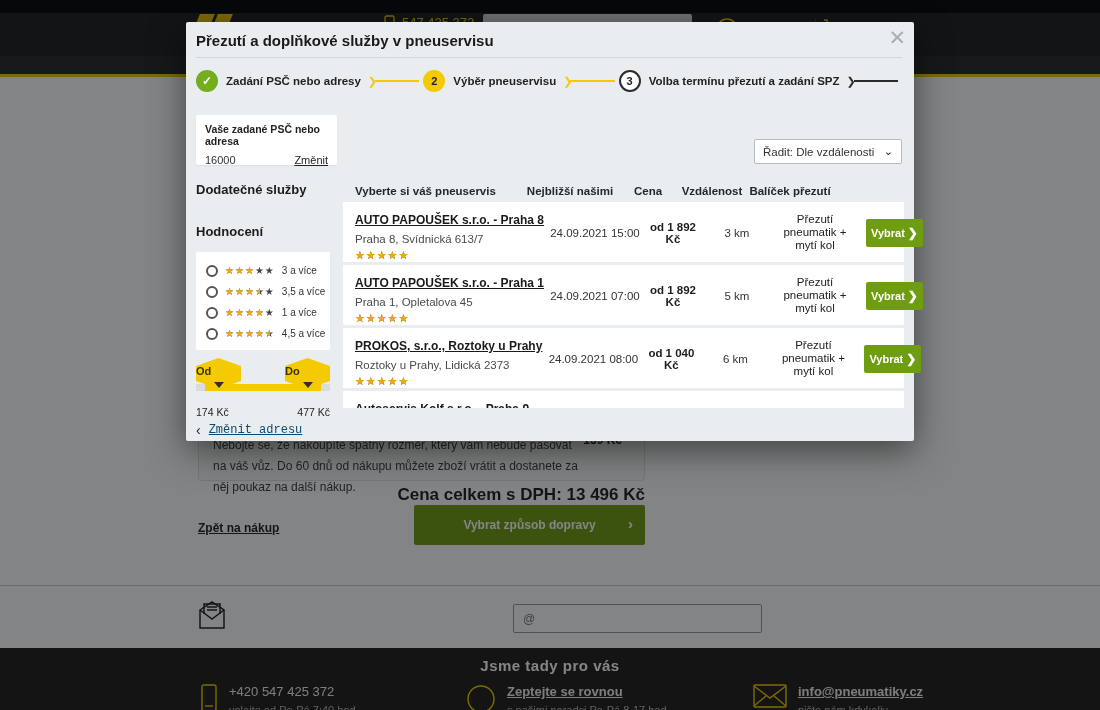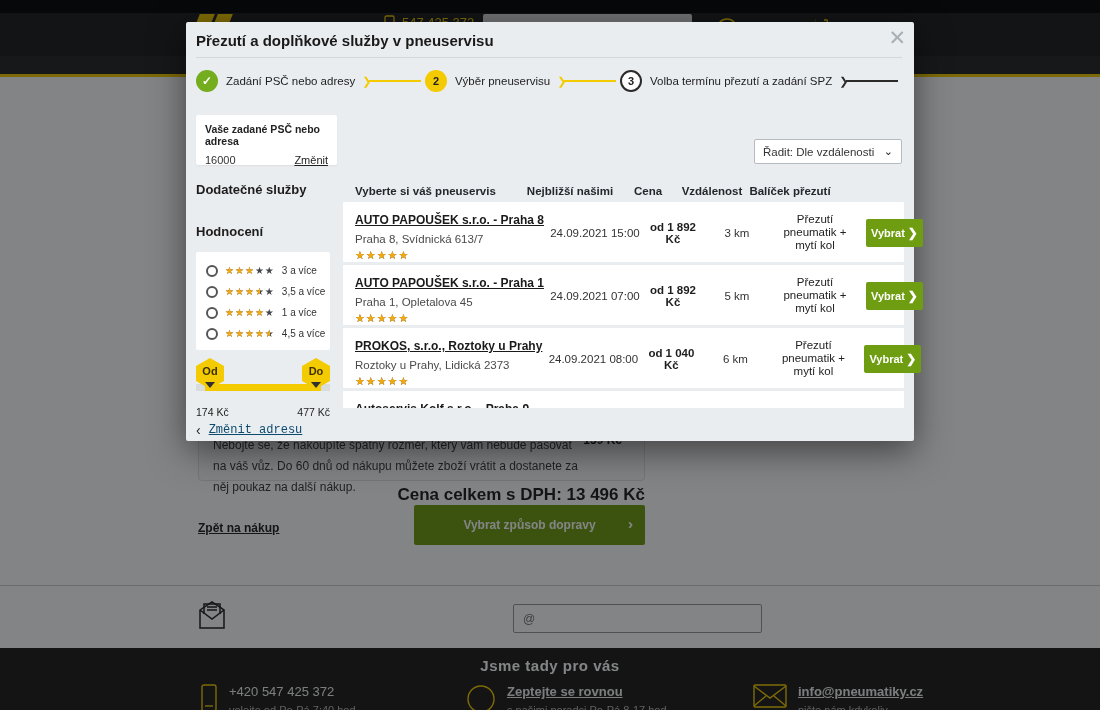--- a/index.html
+++ b/index.html
@@ -58,21 +58,21 @@
   .m-title{position:absolute;left:10px;top:10px;font-size:15px;font-weight:bold;color:#1a1a1a;}
   .m-close{position:absolute;right:8px;top:5px;font-size:21px;color:#a8afb5;cursor:pointer;line-height:1;font-weight:300;}
   .m-divider{position:absolute;left:10px;right:12px;top:35px;height:1px;background:#d2d7db;}
 
   .m-stepper{position:absolute;left:10px;right:12px;top:46px;height:26px;display:flex;align-items:center;}
   .step{display:flex;align-items:center;gap:8px;}
   .s-circle{width:22px;height:22px;border-radius:50%;display:flex;align-items:center;justify-content:center;font-size:11px;font-weight:bold;color:#222;flex:0 0 auto;}
   .s-done{background:var(--check);color:#fff;font-size:12px;}
   .s-active{background:var(--yellow);}
   .s-todo{background:#fff;border:2px solid #2b2b2b;}
-  .s-label{font-size:11.5px;font-weight:normal;color:#222;white-space:nowrap;}
+  .s-label{font-size:11.5px;font-weight:bold;color:#222;white-space:nowrap;}
   .conn{flex:1;display:flex;align-items:center;margin:0 4px 0 7px;}
   .conn .chev{font-size:11px;margin-right:-2px;}
   .conn .ln{flex:1;height:2px;}
   .conn-y{color:var(--yellow);} .conn-y .ln{background:var(--yellow);}
   .conn-d{color:#2b2b2b;} .conn-d .ln{background:#2b2b2b;}
 
   .addr-box{position:absolute;left:10px;top:93px;width:141px;height:50px;background:#fff;border-radius:2px;padding:8px 9px;box-shadow:0 1px 2px rgba(0,0,0,.06);}
   .addr-title{font-size:10.5px;font-weight:bold;color:#222;}
   .addr-row{display:flex;justify-content:space-between;margin-top:7px;font-size:11px;color:#333;}
   .addr-row .chg{text-decoration:underline;cursor:pointer;color:#222;}
@@ -91,21 +91,21 @@
   .rdo{width:12px;height:12px;border:2px solid #555;border-radius:50%;background:#fff;flex:0 0 auto;cursor:pointer;}
   .rate-lbl{font-size:10px;color:#333;white-space:nowrap;}
   .stars{position:relative;display:inline-block;font-size:10px;letter-spacing:1px;line-height:1;}
   .stars .st-base{color:var(--darkstar);}
   .stars .st-fill{position:absolute;left:0;top:0;overflow:hidden;white-space:nowrap;color:var(--star);}
   .row-stars{font-size:11px;}
 
   .slider{position:absolute;left:10px;top:336px;width:134px;height:46px;}
   .sl-track{position:absolute;left:0;right:0;top:26px;height:7px;background:#d9dcdf;}
   .sl-range{position:absolute;left:9px;right:9px;top:26px;height:7px;background:var(--yellow);}
-  .sl-handle{position:absolute;top:0;width:28px;height:31px;background:var(--yellow);clip-path:polygon(50% 0,100% 26%,100% 74%,50% 100%,0 74%,0 26%);text-align:center;font-size:11px;font-weight:bold;color:#3c3000;padding-top:7px;cursor:grab;}
+  .sl-handle{position:absolute;top:0;width:45px;height:31px;background:var(--yellow);clip-path:polygon(50% 0,100% 26%,100% 74%,50% 100%,0 74%,0 26%);text-align:left;font-size:11px;font-weight:bold;color:#3c3000;padding-top:7px;cursor:grab;}
   .sl-handle .ptr{position:absolute;left:50%;transform:translateX(-50%);bottom:1px;width:0;height:0;border-left:5px solid transparent;border-right:5px solid transparent;border-top:6px solid #2f2f2f;}
   .sl-od{left:0;} .sl-do{right:0;}
   .sl-labels{position:absolute;left:10px;top:384px;width:134px;display:flex;justify-content:space-between;font-size:10.5px;color:#222;}
   .chg-addr{position:absolute;left:10px;top:400px;display:flex;align-items:center;gap:8px;cursor:pointer;}
   .chg-addr .bk{font-size:14px;color:#222;}
   .chg-addr .txt{font-size:12px;color:#0c4a6e;text-decoration:underline;font-family:Liberation Mono, monospace;}
 
   .list{position:absolute;left:157px;top:158px;width:561px;}
   .t-grid{display:grid;grid-template-columns:1fr 94px 62px 66px 90px 69px;align-items:center;}
   .t-head{height:22px;}

